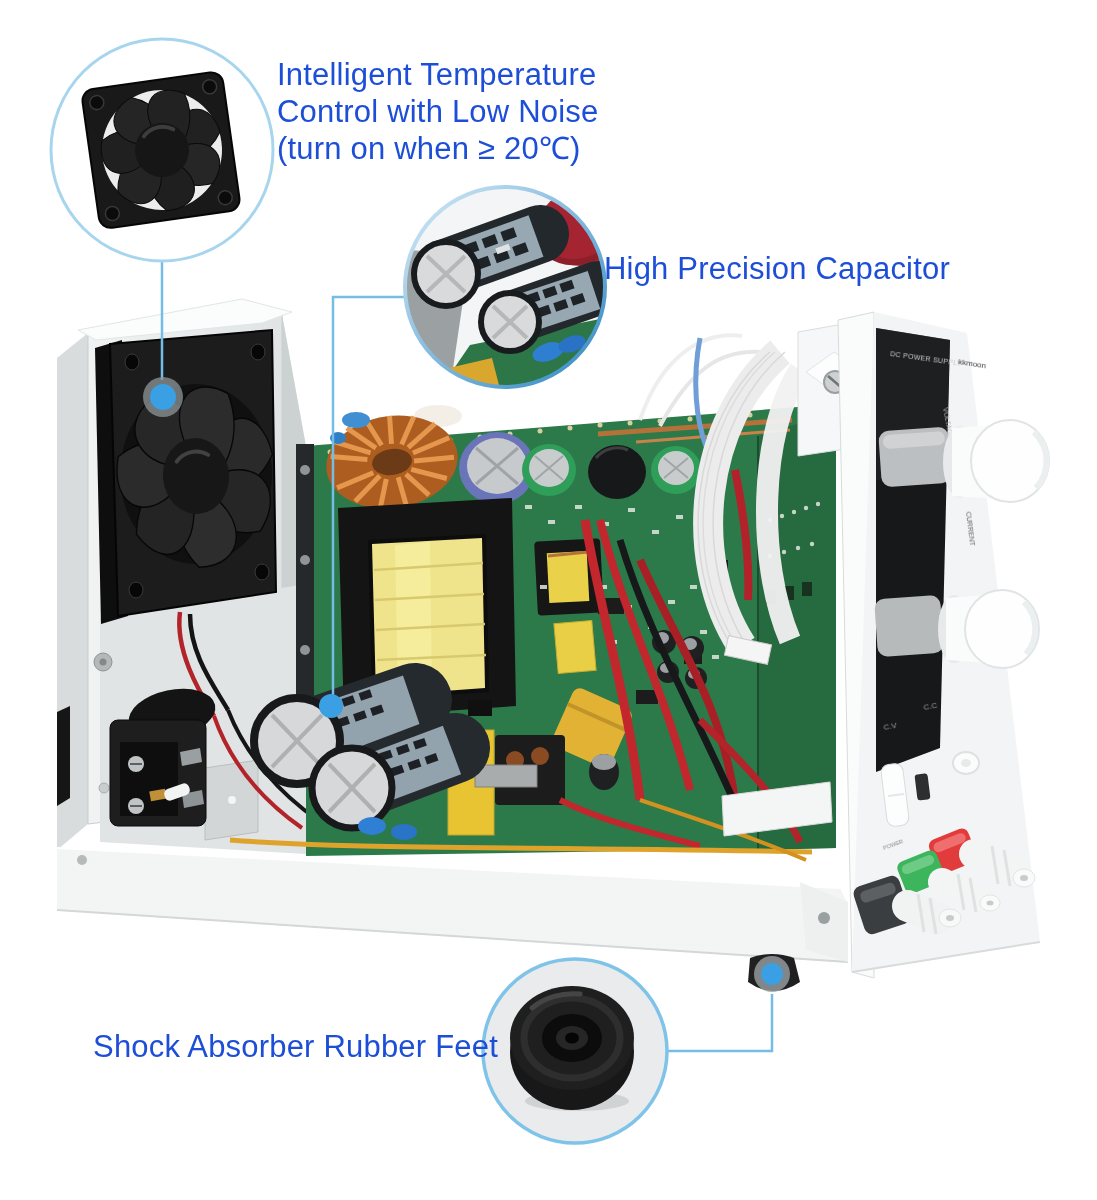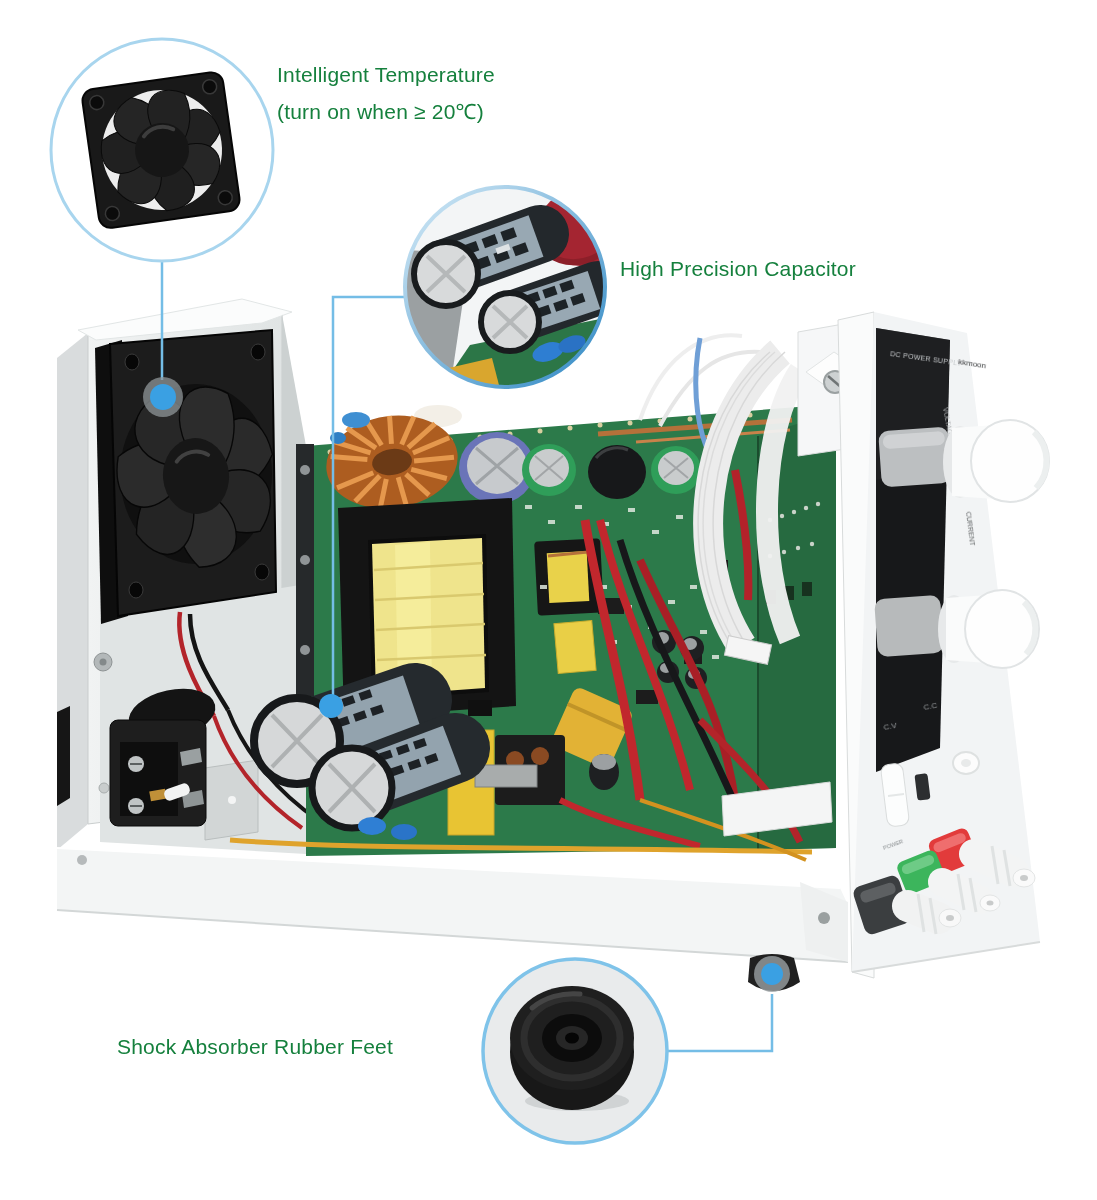--- a/index.html
+++ b/index.html
@@ -2,26 +2,26 @@
 <html><head>
 <meta charset="utf-8">
 <style>
   html,body{margin:0;padding:0;background:#ffffff;}
   .stage{
     position:relative;width:1097px;height:1200px;background:#ffffff;
     overflow:hidden;font-family:"Liberation Sans",sans-serif;
   }
   .photo-svg{position:absolute;left:0;top:0;}
   .ann{
-    position:absolute;color:#15803d;font-size:21px;line-height:37px;
+    position:absolute;color:#1d4ed8;font-size:31px;line-height:37px;
     letter-spacing:.2px;white-space:nowrap;
   }
   #ann-temp{left:277px;top:56px;}
-  #ann-cap{left:620px;top:250px;}
-  #ann-feet{left:93px;top:1028px;margin-left:24px;}
+  #ann-cap{left:604px;top:250px;}
+  #ann-feet{left:93px;top:1028px;}
 </style>
 </head>
 <body>
 
 <div class="stage">
 <svg class="photo-svg" width="1097" height="1200" viewBox="0 0 1097 1200">
   <defs>
     <path id="blade" d="M8,-6 C20,-44 54,-46 60,-10 C46,12 20,18 6,10 Z"></path>
     <clipPath id="capClip">
           <circle cx="505" cy="287" r="100"></circle>
@@ -480,17 +480,18 @@
       <ellipse cx="572" cy="1038" rx="30" ry="24" fill="#0c0c0c"></ellipse>
       <ellipse cx="572" cy="1038" rx="16" ry="12" fill="#262626"></ellipse>
       <ellipse cx="572" cy="1038" rx="7" ry="5.5" fill="#050505"></ellipse>
       <path d="M532,1008 A58,48 0 0 1 580,994" fill="none" stroke="#454545" stroke-width="5" stroke-linecap="round"></path>
     </g>
   </g>
 </svg>
 
 <div class="ann" id="ann-temp">
   <div>Intelligent Temperature</div>
+  <div>Control with Low Noise</div>
   <div>(turn on when ≥ 20℃)</div>
 </div>
 <div class="ann" id="ann-cap">High Precision Capacitor</div>
 <div class="ann" id="ann-feet">Shock Absorber Rubber Feet</div>
 </div>
 
 </body></html>

